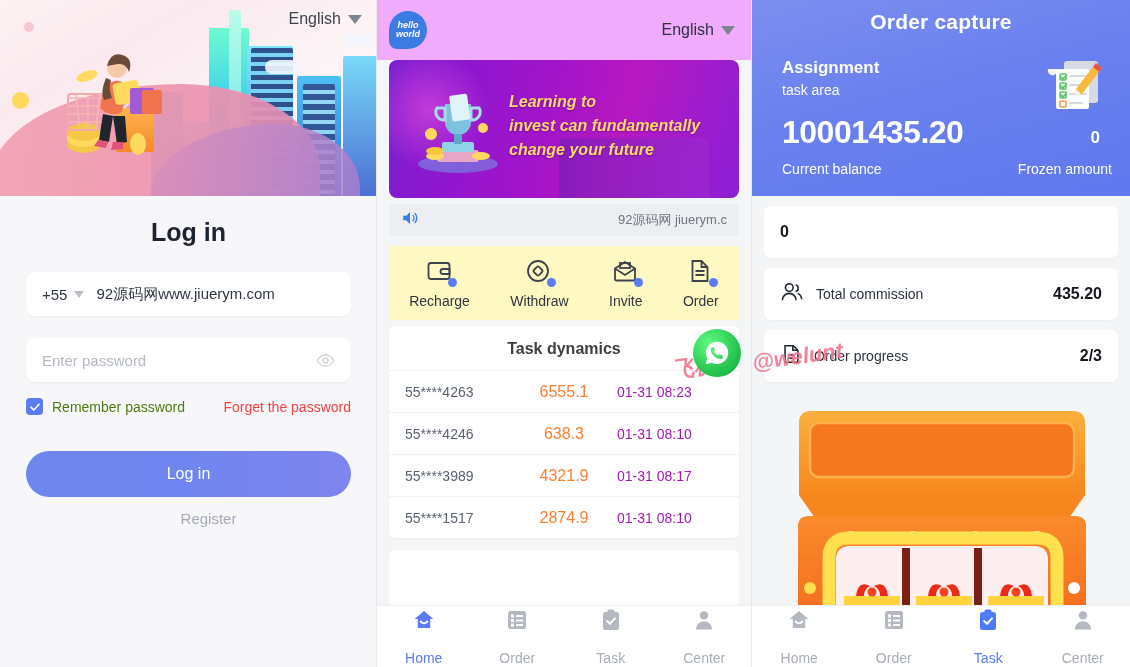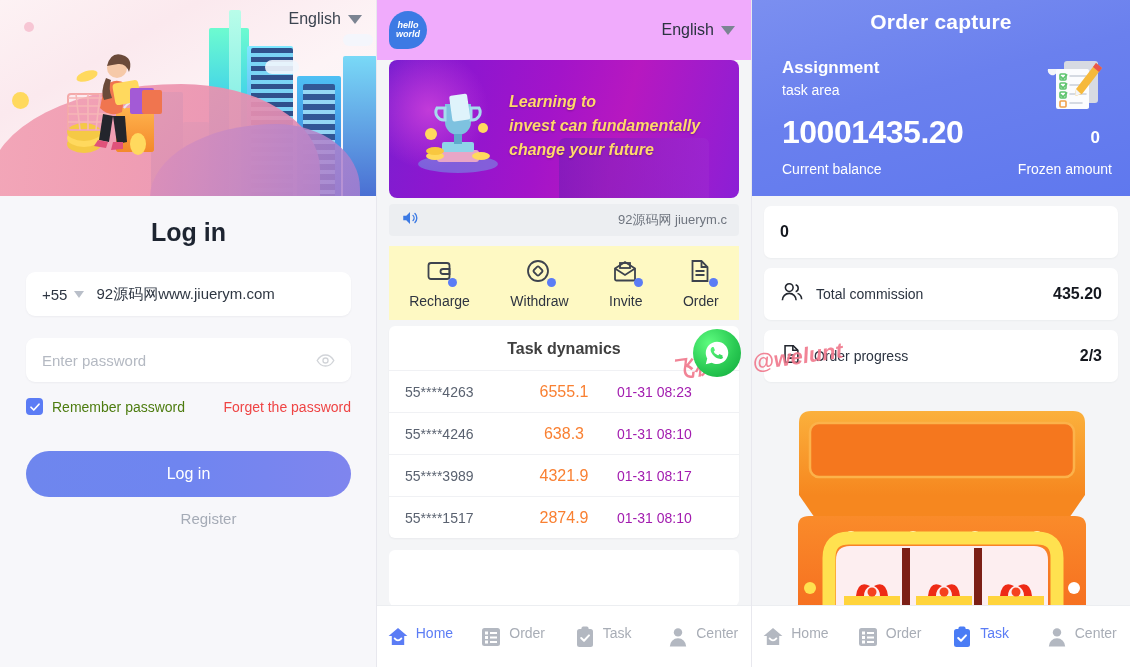--- a/index.html
+++ b/index.html
@@ -164,21 +164,21 @@
   .stat-label { font-size: 14px; color: #2b3340; }
   .stat-val { font-size: 16px; font-weight: bold; color: #15181f; }
   .chest-wrap { margin-top: 16px; height: 242px; position: relative; overflow: hidden; }
 
   
   .tabbar {
     position: absolute; bottom: 0; left: 0; width: 100%; height: 62px;
     background: #fff; display: flex; align-items: center; justify-content: space-around;
     border-top: 1px solid #eceef1;
   }
-  .tab { display:flex; flex-direction:row; align-items:flex-start; gap:6px; cursor:pointer; width: 76px; }
+  .tab { display:flex; flex-direction:column; align-items:center; gap:18px; cursor:pointer; width: 76px; }
   .tab-ico { width: 24px; height: 24px; }
   .tab-label { font-size: 14px; }
   .tab.active .tab-label { color: #5b7cf5; }
   .tab.idle .tab-label { color: #a8adb6; }
 
   
   .wa-badge {
     position: absolute; left: 693px; top: 329px; width: 48px; height: 48px; border-radius: 50%;
     background: radial-gradient(circle at 34% 30%, #5efc7f 0%, #2bcb54 55%, #0fa83a 100%);
     display:flex; align-items:center; justify-content:center; z-index: 40;

